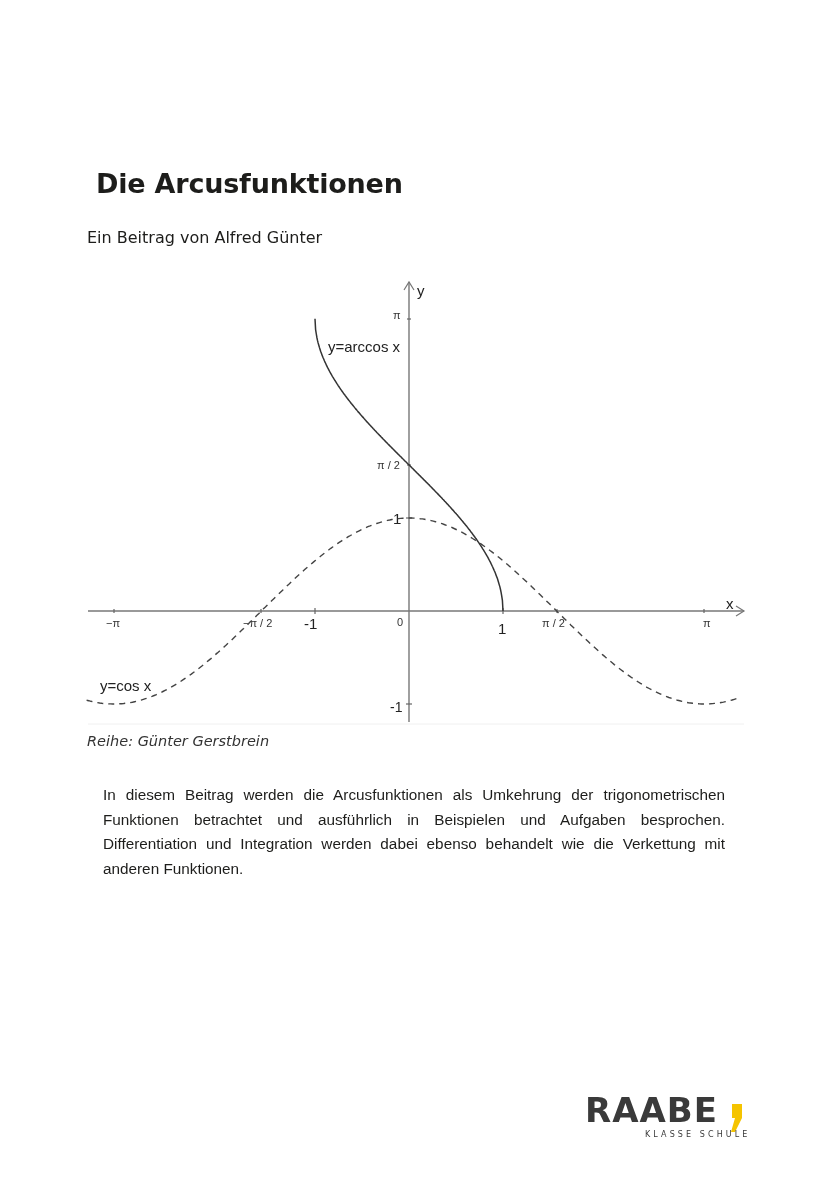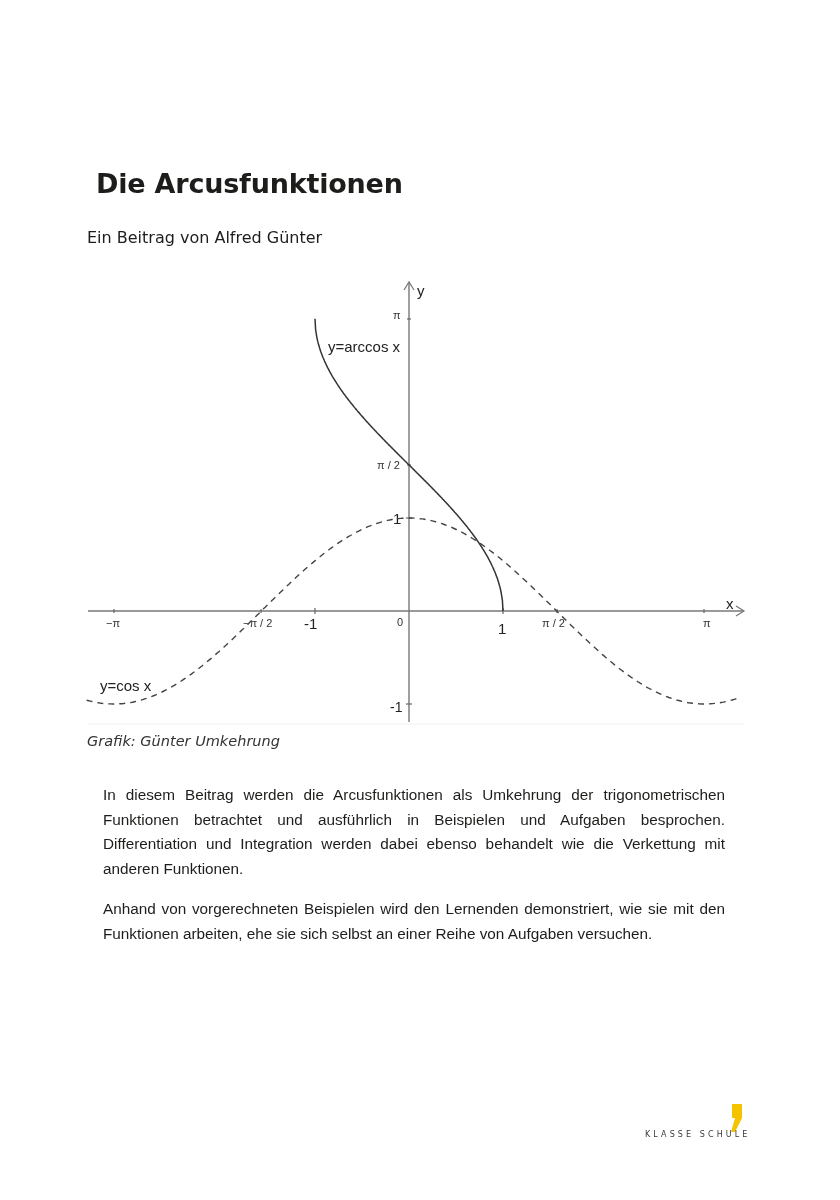--- a/index.html
+++ b/index.html
@@ -62,25 +62,25 @@
     <path id="cos-curve" d="M86.6,700.2 L88.8,700.7 L90.9,701.3 L93.1,701.8 L95.3,702.2 L97.5,702.6 L99.7,703.0 L101.8,703.3 L104.0,703.5 L106.2,703.7 L108.4,703.9 L110.6,703.9 L112.7,704.0 L114.9,704.0 L117.1,703.9 L119.3,703.8 L121.5,703.7 L123.7,703.5 L125.8,703.2 L128.0,702.9 L130.2,702.6 L132.4,702.2 L134.6,701.7 L136.7,701.2 L138.9,700.7 L141.1,700.1 L143.3,699.4 L145.5,698.7 L147.6,698.0 L149.8,697.2 L152.0,696.4 L154.2,695.5 L156.4,694.6 L158.5,693.6 L160.7,692.6 L162.9,691.5 L165.1,690.4 L167.3,689.3 L169.5,688.1 L171.6,686.9 L173.8,685.6 L176.0,684.3 L178.2,683.0 L180.4,681.6 L182.5,680.2 L184.7,678.7 L186.9,677.2 L189.1,675.7 L191.3,674.1 L193.4,672.5 L195.6,670.9 L197.8,669.2 L200.0,667.5 L202.2,665.8 L204.3,664.0 L206.5,662.2 L208.7,660.4 L210.9,658.6 L213.1,656.7 L215.2,654.8 L217.4,652.9 L219.6,650.9 L221.8,649.0 L224.0,647.0 L226.2,645.0 L228.3,643.0 L230.5,641.0 L232.7,638.9 L234.9,636.8 L237.1,634.8 L239.2,632.7 L241.4,630.6 L243.6,628.5 L245.8,626.3 L248.0,624.2 L250.1,622.1 L252.3,619.9 L254.5,617.8 L256.7,615.6 L258.9,613.5 L261.0,611.3 L263.2,609.1 L265.4,607.0 L267.6,604.8 L269.8,602.7 L271.9,600.5 L274.1,598.4 L276.3,596.3 L278.5,594.1 L280.7,592.0 L282.9,589.9 L285.0,587.8 L287.2,585.7 L289.4,583.7 L291.6,581.6 L293.8,579.6 L295.9,577.5 L298.1,575.5 L300.3,573.6 L302.5,571.6 L304.7,569.6 L306.8,567.7 L309.0,565.8 L311.2,564.0 L313.4,562.1 L315.6,560.3 L317.7,558.5 L319.9,556.7 L322.1,555.0 L324.3,553.3 L326.5,551.6 L328.6,550.0 L330.8,548.3 L333.0,546.8 L335.2,545.2 L337.4,543.7 L339.6,542.2 L341.7,540.8 L343.9,539.4 L346.1,538.1 L348.3,536.7 L350.5,535.5 L352.6,534.2 L354.8,533.0 L357.0,531.9 L359.2,530.8 L361.4,529.7 L363.5,528.7 L365.7,527.7 L367.9,526.7 L370.1,525.9 L372.3,525.0 L374.4,524.2 L376.6,523.5 L378.8,522.8 L381.0,522.1 L383.2,521.5 L385.3,520.9 L387.5,520.4 L389.7,520.0 L391.9,519.5 L394.1,519.2 L396.3,518.9 L398.4,518.6 L400.6,518.4 L402.8,518.2 L405.0,518.1 L407.2,518.0 L409.3,518.0 L411.5,518.0 L413.7,518.1 L415.9,518.2 L418.1,518.4 L420.2,518.7 L422.4,518.9 L424.6,519.3 L426.8,519.7 L429.0,520.1 L431.1,520.6 L433.3,521.1 L435.5,521.7 L437.7,522.3 L439.9,523.0 L442.1,523.7 L444.2,524.5 L446.4,525.3 L448.6,526.1 L450.8,527.0 L453.0,528.0 L455.1,529.0 L457.3,530.0 L459.5,531.1 L461.7,532.2 L463.9,533.4 L466.0,534.6 L468.2,535.9 L470.4,537.1 L472.6,538.5 L474.8,539.8 L476.9,541.3 L479.1,542.7 L481.3,544.2 L483.5,545.7 L485.7,547.3 L487.8,548.8 L490.0,550.5 L492.2,552.1 L494.4,553.8 L496.6,555.5 L498.8,557.3 L500.9,559.0 L503.1,560.8 L505.3,562.7 L507.5,564.5 L509.7,566.4 L511.8,568.3 L514.0,570.2 L516.2,572.2 L518.4,574.2 L520.6,576.2 L522.7,578.2 L524.9,580.2 L527.1,582.2 L529.3,584.3 L531.5,586.4 L533.6,588.5 L535.8,590.6 L538.0,592.7 L540.2,594.8 L542.4,596.9 L544.5,599.1 L546.7,601.2 L548.9,603.3 L551.1,605.5 L553.3,607.7 L555.5,609.8 L557.6,612.0 L559.8,614.1 L562.0,616.3 L564.2,618.4 L566.4,620.6 L568.5,622.7 L570.7,624.9 L572.9,627.0 L575.1,629.1 L577.3,631.2 L579.4,633.3 L581.6,635.4 L583.8,637.5 L586.0,639.5 L588.2,641.6 L590.3,643.6 L592.5,645.6 L594.7,647.6 L596.9,649.6 L599.1,651.6 L601.2,653.5 L603.4,655.4 L605.6,657.3 L607.8,659.1 L610.0,661.0 L612.2,662.8 L614.3,664.6 L616.5,666.3 L618.7,668.0 L620.9,669.7 L623.1,671.4 L625.2,673.0 L627.4,674.6 L629.6,676.1 L631.8,677.7 L634.0,679.1 L636.1,680.6 L638.3,682.0 L640.5,683.4 L642.7,684.7 L644.9,686.0 L647.0,687.3 L649.2,688.5 L651.4,689.7 L653.6,690.8 L655.8,691.9 L657.9,692.9 L660.1,693.9 L662.3,694.9 L664.5,695.8 L666.7,696.6 L668.9,697.5 L671.0,698.2 L673.2,699.0 L675.4,699.6 L677.6,700.3 L679.8,700.8 L681.9,701.4 L684.1,701.9 L686.3,702.3 L688.5,702.7 L690.7,703.0 L692.8,703.3 L695.0,703.5 L697.2,703.7 L699.4,703.9 L701.6,704.0 L703.7,704.0 L705.9,704.0 L708.1,703.9 L710.3,703.8 L712.5,703.6 L714.7,703.4 L716.8,703.2 L719.0,702.9 L721.2,702.5 L723.4,702.1 L725.6,701.6 L727.7,701.1 L729.9,700.6 L732.1,700.0 L734.3,699.3 L736.5,698.6 L738.6,697.9 L740.8,697.1 " fill="none" stroke="#444" stroke-width="1.4" stroke-dasharray="6,5"></path>
     <path id="arccos-curve" d="M315.0,318.8 L315.6,329.6 L316.3,334.0 L316.9,337.5 L317.5,340.4 L318.1,342.9 L318.8,345.2 L319.4,347.4 L320.0,349.3 L320.6,351.2 L321.3,353.0 L321.9,354.7 L322.5,356.3 L323.1,357.8 L323.8,359.3 L324.4,360.8 L325.0,362.2 L325.7,363.5 L326.3,364.9 L326.9,366.1 L327.5,367.4 L328.2,368.6 L328.8,369.8 L329.4,371.0 L330.0,372.2 L330.7,373.3 L331.3,374.4 L331.9,375.5 L332.5,376.6 L333.2,377.6 L333.8,378.7 L334.4,379.7 L335.1,380.7 L335.7,381.7 L336.3,382.7 L336.9,383.7 L337.6,384.6 L338.2,385.6 L338.8,386.5 L339.4,387.4 L340.1,388.4 L340.7,389.3 L341.3,390.2 L341.9,391.1 L342.6,391.9 L343.2,392.8 L343.8,393.7 L344.5,394.5 L345.1,395.4 L345.7,396.2 L346.3,397.1 L347.0,397.9 L347.6,398.7 L348.2,399.5 L348.8,400.3 L349.5,401.1 L350.1,401.9 L350.7,402.7 L351.3,403.5 L352.0,404.3 L352.6,405.1 L353.2,405.8 L353.9,406.6 L354.5,407.4 L355.1,408.1 L355.7,408.9 L356.4,409.6 L357.0,410.4 L357.6,411.1 L358.2,411.9 L358.9,412.6 L359.5,413.3 L360.1,414.1 L360.7,414.8 L361.4,415.5 L362.0,416.2 L362.6,416.9 L363.3,417.6 L363.9,418.4 L364.5,419.1 L365.1,419.8 L365.8,420.5 L366.4,421.2 L367.0,421.9 L367.6,422.5 L368.3,423.2 L368.9,423.9 L369.5,424.6 L370.1,425.3 L370.8,426.0 L371.4,426.6 L372.0,427.3 L372.7,428.0 L373.3,428.7 L373.9,429.3 L374.5,430.0 L375.2,430.7 L375.8,431.3 L376.4,432.0 L377.0,432.7 L377.7,433.3 L378.3,434.0 L378.9,434.6 L379.5,435.3 L380.2,435.9 L380.8,436.6 L381.4,437.2 L382.1,437.9 L382.7,438.5 L383.3,439.2 L383.9,439.8 L384.6,440.5 L385.2,441.1 L385.8,441.7 L386.4,442.4 L387.1,443.0 L387.7,443.7 L388.3,444.3 L388.9,444.9 L389.6,445.6 L390.2,446.2 L390.8,446.8 L391.5,447.5 L392.1,448.1 L392.7,448.7 L393.3,449.3 L394.0,450.0 L394.6,450.6 L395.2,451.2 L395.8,451.9 L396.5,452.5 L397.1,453.1 L397.7,453.7 L398.3,454.4 L399.0,455.0 L399.6,455.6 L400.2,456.2 L400.9,456.8 L401.5,457.5 L402.1,458.1 L402.7,458.7 L403.4,459.3 L404.0,460.0 L404.6,460.6 L405.2,461.2 L405.9,461.8 L406.5,462.4 L407.1,463.1 L407.7,463.7 L408.4,464.3 L409.0,464.9 L409.6,465.5 L410.3,466.2 L410.9,466.8 L411.5,467.4 L412.1,468.0 L412.8,468.6 L413.4,469.3 L414.0,469.9 L414.6,470.5 L415.3,471.1 L415.9,471.7 L416.5,472.4 L417.1,473.0 L417.8,473.6 L418.4,474.2 L419.0,474.9 L419.7,475.5 L420.3,476.1 L420.9,476.7 L421.5,477.4 L422.2,478.0 L422.8,478.6 L423.4,479.2 L424.0,479.9 L424.7,480.5 L425.3,481.1 L425.9,481.7 L426.5,482.4 L427.2,483.0 L427.8,483.6 L428.4,484.3 L429.1,484.9 L429.7,485.5 L430.3,486.2 L430.9,486.8 L431.6,487.5 L432.2,488.1 L432.8,488.7 L433.4,489.4 L434.1,490.0 L434.7,490.7 L435.3,491.3 L435.9,492.0 L436.6,492.6 L437.2,493.3 L437.8,493.9 L438.5,494.6 L439.1,495.2 L439.7,495.9 L440.3,496.5 L441.0,497.2 L441.6,497.8 L442.2,498.5 L442.8,499.2 L443.5,499.8 L444.1,500.5 L444.7,501.2 L445.3,501.8 L446.0,502.5 L446.6,503.2 L447.2,503.9 L447.9,504.5 L448.5,505.2 L449.1,505.9 L449.7,506.6 L450.4,507.3 L451.0,508.0 L451.6,508.7 L452.2,509.4 L452.9,510.1 L453.5,510.8 L454.1,511.5 L454.7,512.2 L455.4,512.9 L456.0,513.6 L456.6,514.3 L457.3,515.0 L457.9,515.8 L458.5,516.5 L459.1,517.2 L459.8,518.0 L460.4,518.7 L461.0,519.4 L461.6,520.2 L462.3,520.9 L462.9,521.7 L463.5,522.5 L464.1,523.2 L464.8,524.0 L465.4,524.8 L466.0,525.5 L466.7,526.3 L467.3,527.1 L467.9,527.9 L468.5,528.7 L469.2,529.5 L469.8,530.3 L470.4,531.1 L471.0,532.0 L471.7,532.8 L472.3,533.6 L472.9,534.5 L473.5,535.3 L474.2,536.2 L474.8,537.0 L475.4,537.9 L476.1,538.8 L476.7,539.7 L477.3,540.6 L477.9,541.5 L478.6,542.4 L479.2,543.3 L479.8,544.3 L480.4,545.2 L481.1,546.2 L481.7,547.1 L482.3,548.1 L482.9,549.1 L483.6,550.1 L484.2,551.2 L484.8,552.2 L485.5,553.3 L486.1,554.3 L486.7,555.4 L487.3,556.5 L488.0,557.7 L488.6,558.8 L489.2,560.0 L489.8,561.2 L490.5,562.4 L491.1,563.7 L491.7,565.0 L492.3,566.3 L493.0,567.7 L493.6,569.1 L494.2,570.5 L494.9,572.0 L495.5,573.5 L496.1,575.2 L496.7,576.8 L497.4,578.6 L498.0,580.5 L498.6,582.5 L499.2,584.6 L499.9,586.9 L500.5,589.5 L501.1,592.4 L501.7,595.8 L502.4,600.3 L503.0,611.0 " fill="none" stroke="#333" stroke-width="1.5"></path>
 
     <text x="328" y="352" font-size="15" fill="#222">y=arccos x</text>
     <text x="100" y="691" font-size="15" fill="#222">y=cos x</text>
 
     <line x1="88" y1="724" x2="744" y2="724" stroke="#f0f0f0" stroke-width="1"></line>
   </svg>
 </div>
 
-<div class="caption">Grafik: Günter Umkehrung</div>
+<div class="caption">Reihe: Günter Gerstbrein</div>
 
 <div class="body-text">
   <p>In diesem Beitrag werden die Arcusfunktionen als Umkehrung der trigonometrischen Funktionen betrachtet und ausführlich in Beispielen und Aufgaben besprochen. Differentiation und Integration werden dabei ebenso behandelt wie die Verkettung mit anderen Funktionen.</p>
-  <p>Anhand von vorgerechneten Beispielen wird den Lernenden demonstriert, wie sie mit den Funktionen arbeiten, ehe sie sich selbst an einer Reihe von Aufgaben versuchen.</p>
 </div>
 
 <div class="logo">
+  <div class="logo-word">RAABE</div>
   <svg class="logo-comma" viewBox="0 0 12 28">
     <path id="comma-path" d="M1 0 H11 V14 L4 28 H0 L4 14 H1 Z" fill="#f5c400"></path>
   </svg>
   <div class="logo-sub">KLASSE SCHULE</div>
 </div>
 
 </body></html>

